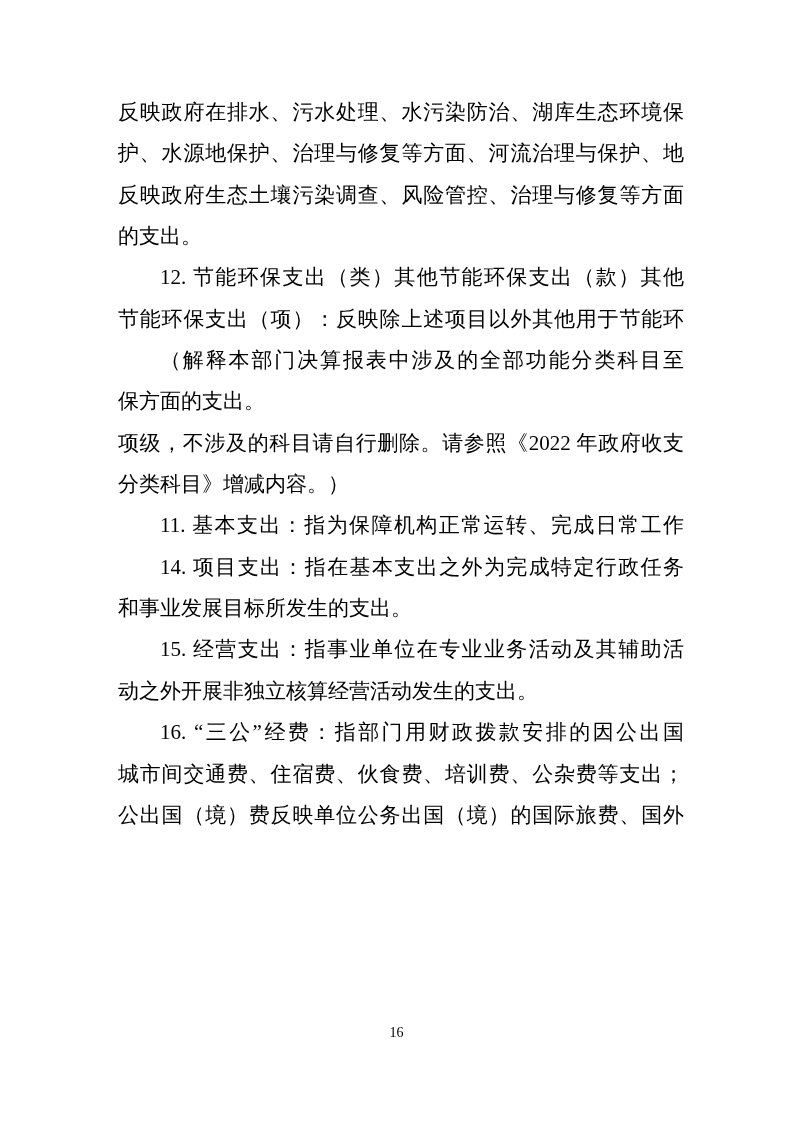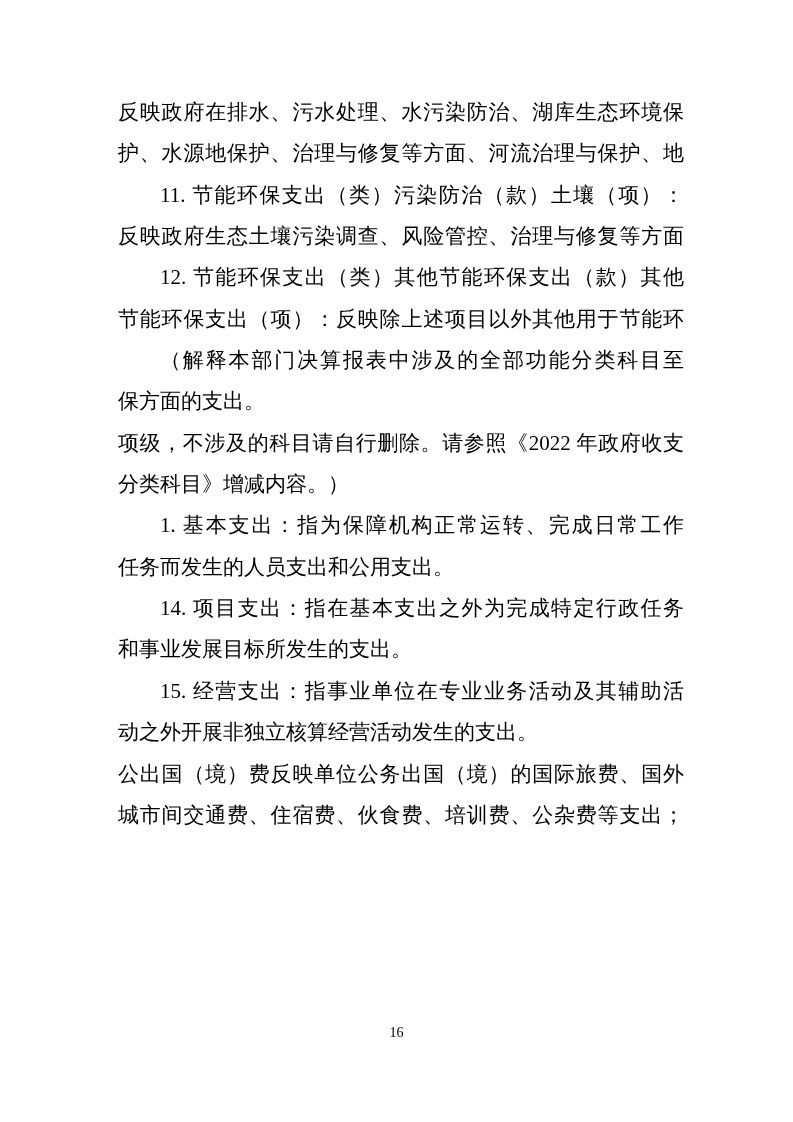--- a/index.html
+++ b/index.html
@@ -52,31 +52,31 @@
     color: #000000;
   }
 </style>
 </head>
 <body>
 
 <div class="page">
   <div class="text-block" id="lines-container">
       <div class="line just">反映政府在排水、污水处理、水污染防治、湖库生态环境保</div>
       <div class="line just">护、水源地保护、治理与修复等方面、河流治理与保护、地</div>
-      <div class="line indent just">11. 节能环保支出（类）污染防治（款）土壤（项）：</div>
       <div class="line just">反映政府生态土壤污染调查、风险管控、治理与修复等方面</div>
+      <div class="line">的支出。</div>
       <div class="line indent just">12. 节能环保支出（类）其他节能环保支出（款）其他</div>
       <div class="line just">节能环保支出（项）：反映除上述项目以外其他用于节能环</div>
       <div class="line indent just">（解释本部门决算报表中涉及的全部功能分类科目至</div>
       <div class="line">保方面的支出。</div>
       <div class="line just">项级，不涉及的科目请自行删除。请参照《2022 年政府收支</div>
       <div class="line">分类科目》增减内容。）</div>
-      <div class="line indent just">1. 基本支出：指为保障机构正常运转、完成日常工作</div>
-      <div class="line">任务而发生的人员支出和公用支出。</div>
+      <div class="line indent just">11. 基本支出：指为保障机构正常运转、完成日常工作</div>
       <div class="line indent just">14. 项目支出：指在基本支出之外为完成特定行政任务</div>
       <div class="line">和事业发展目标所发生的支出。</div>
       <div class="line indent just">15. 经营支出：指事业单位在专业业务活动及其辅助活</div>
       <div class="line">动之外开展非独立核算经营活动发生的支出。</div>
+      <div class="line indent just">16. “三公”经费：指部门用财政拨款安排的因公出国</div>
+      <div class="line just">城市间交通费、住宿费、伙食费、培训费、公杂费等支出；</div>
       <div class="line just">公出国（境）费反映单位公务出国（境）的国际旅费、国外</div>
-      <div class="line just">城市间交通费、住宿费、伙食费、培训费、公杂费等支出；</div>
     </div>
   <div class="page-number">16</div>
 </div>
 
 </body></html>

